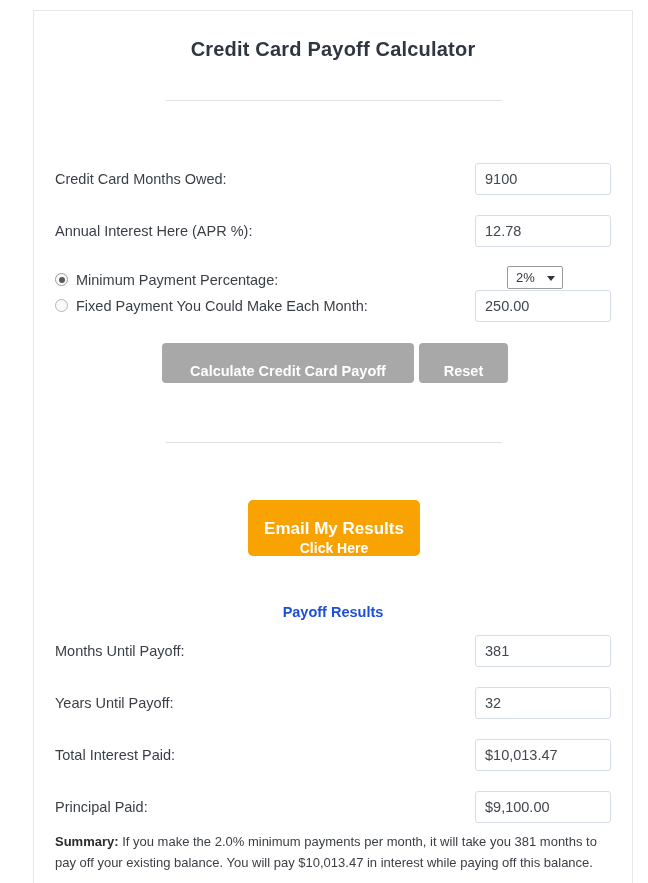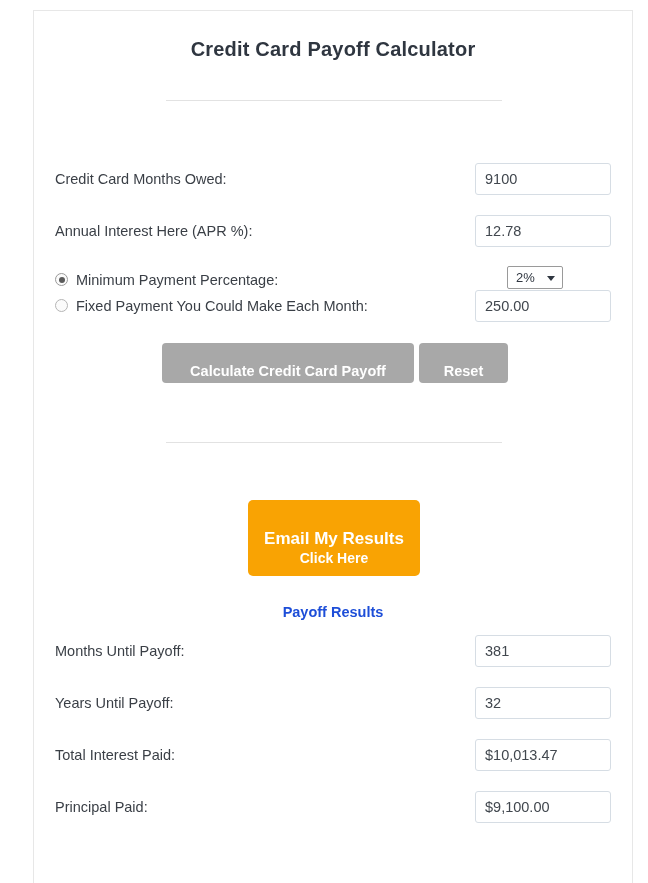--- a/index.html
+++ b/index.html
@@ -163,21 +163,21 @@
     text-align: center;
   }
   .btn-calculate { left: 128px; width: 252px; }
   .btn-reset { left: 385px; width: 89px; }
 
   .btn-email {
     position: absolute;
     left: 214px;
     top: 489px;
     width: 172px;
-    height: 76px;
+    height: 56px;
     background: #f9a303;
     border: none;
     border-radius: 5px;
     color: #ffffff;
     text-align: center;
     cursor: pointer;
     padding: 0;
   }
   .btn-email .email-main {
     display: block;
@@ -274,15 +274,18 @@
     <div class="row" style="top:728px;">
       <div class="row-label">Total Interest Paid:</div>
       <input class="field" type="text" readonly="" value="$10,013.47" style="">
     </div>
 
     <div class="row" style="top:780px;">
       <div class="row-label">Principal Paid:</div>
       <input class="field" type="text" readonly="" value="$9,100.00" style="">
     </div>
 
+    <div class="summary">
+      <b>Summary:</b><span> If you make the 2.0% minimum payments per month, it will take you 381 months to pay off your existing balance. You will pay $10,013.47 in interest while paying off this balance.</span>
+    </div>
 
   </div>
 </div>
 
 </body></html>

